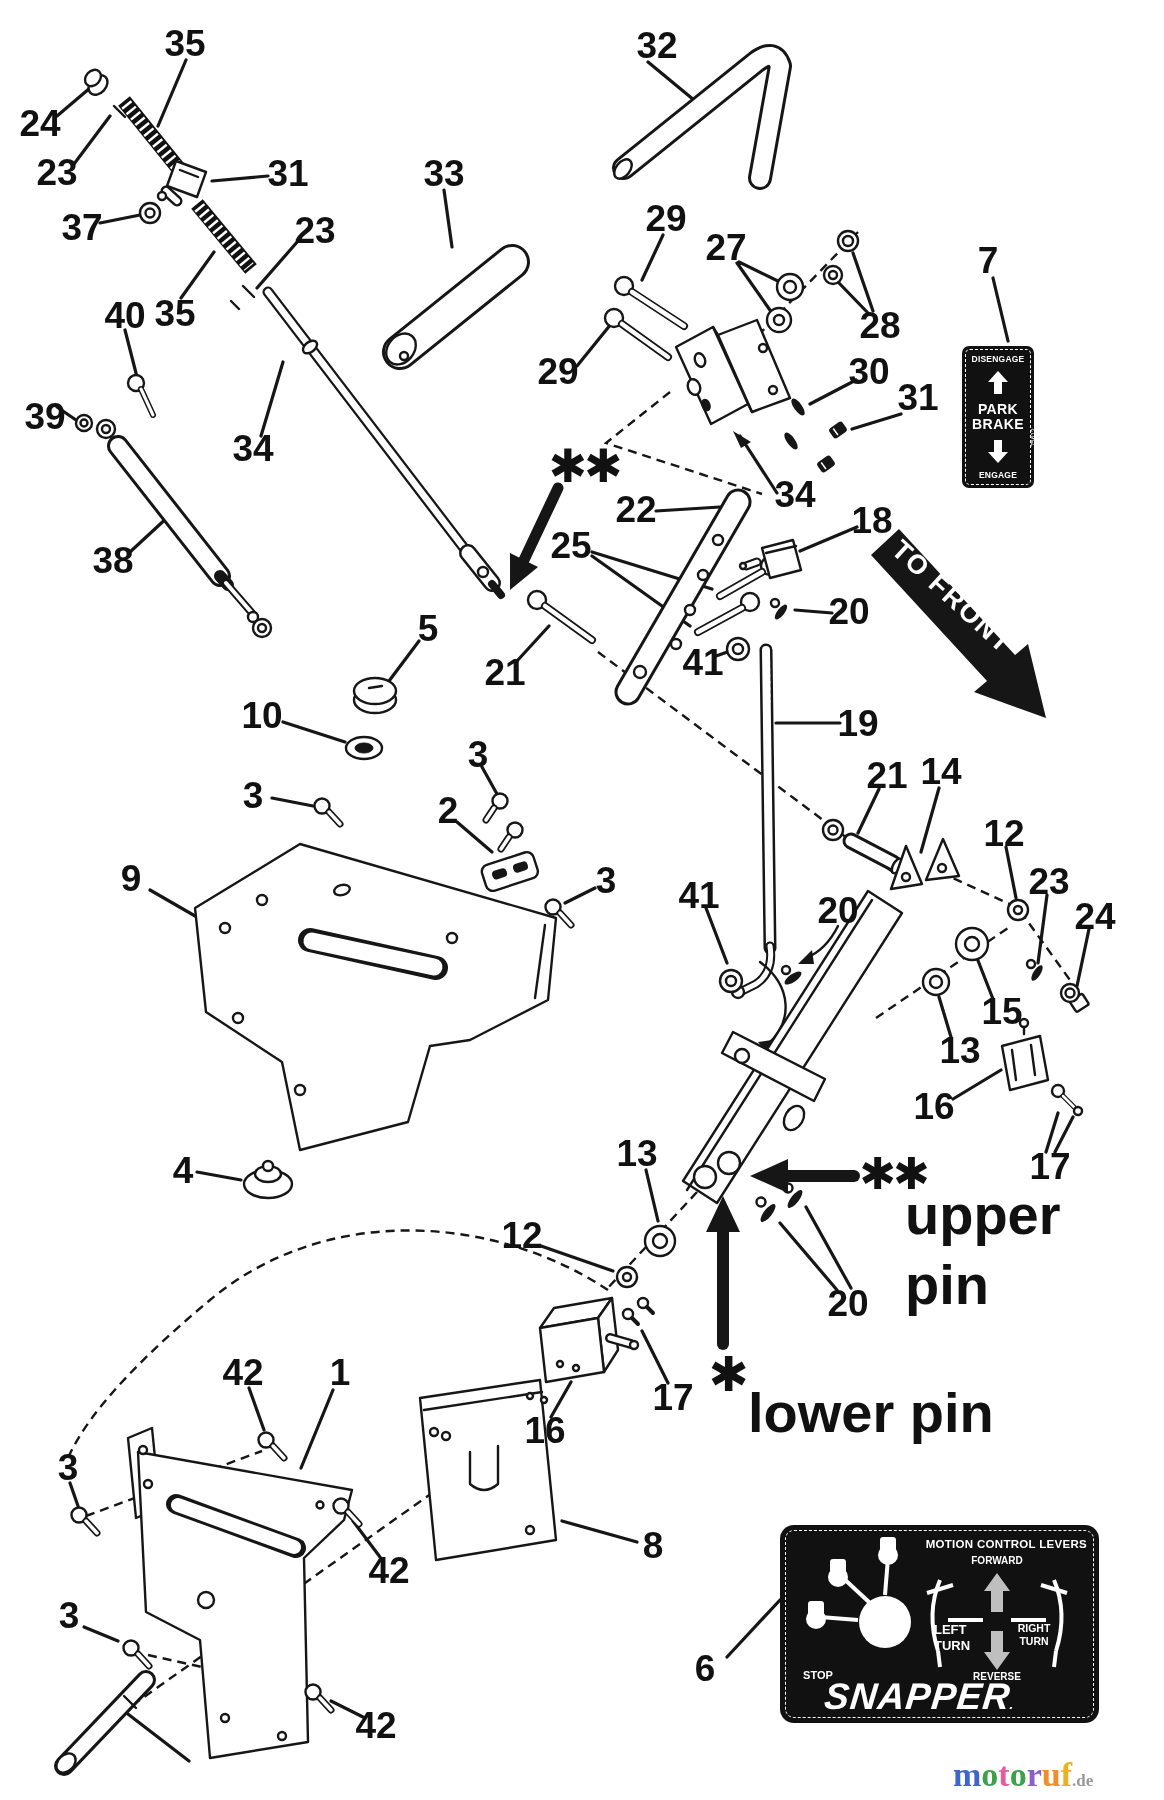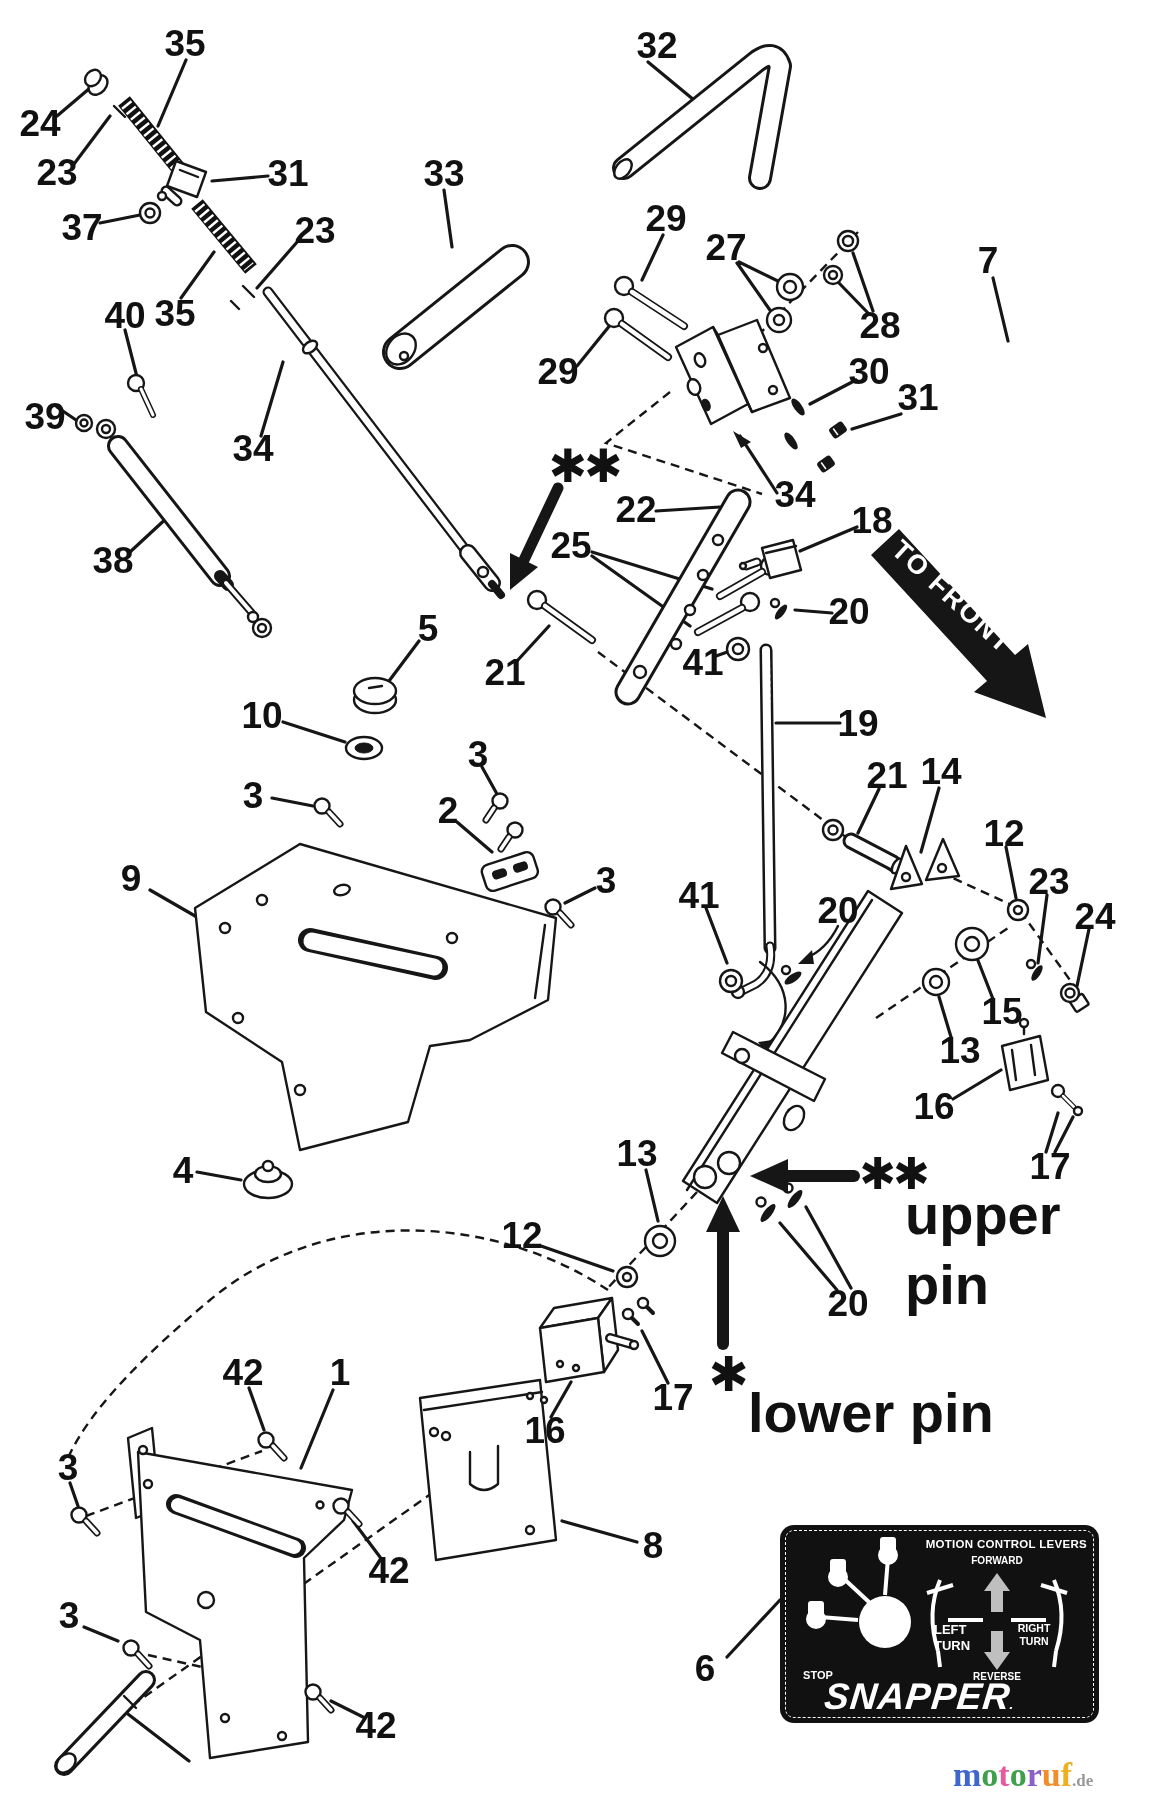--- a/index.html
+++ b/index.html
@@ -514,20 +514,39 @@
 <span class="pn" style="left:376px;top:1725px">42</span>
 <span class="pn" style="left:202px;top:1863px">11</span>
 
 <span class="ast" style="left:584px;top:466px;font-size:46px">✱✱</span>
 <span class="ast" style="left:893px;top:1174px;font-size:44px">✱✱</span>
 <span class="ast" style="left:727px;top:1374px;font-size:48px">✱</span>
 
 <div class="pintxt" style="left:748px;top:1378px">lower pin</div>
 <div class="pintxt" style="left:905px;top:1180px;width:185px">upper pin</div>
 
+<div class="decal7" style="background: rgb(17, 17, 17);">
+  <div class="d7in">
+    <div class="d7s">DISENGAGE</div>
+    <div>
+          <i class="tri-up"></i>
+          <i class="stem"></i>
+        </div>
+    <div class="d7b">
+      <span class="blk-line">PARK</span>
+      <span class="blk-line">BRAKE</span>
+    </div>
+    <div>
+          <i class="stem"></i>
+          <i class="tri-down"></i>
+        </div>
+    <div class="d7s">ENGAGE</div>
+  </div>
+  <div class="d7code">75612</div>
+</div>
 
 <div class="decal6" style="background: rgb(17, 17, 17);">
   <div class="d6in"></div>
   <svg class="d6svg" viewBox="0 0 310 198" xmlns="http://www.w3.org/2000/svg">
     <line x1="62" y1="52" x2="90" y2="78" stroke="#fff" stroke-width="4"></line>
     <line x1="108" y1="33" x2="105" y2="70" stroke="#fff" stroke-width="4"></line>
     <line x1="40" y1="92" x2="78" y2="95" stroke="#fff" stroke-width="4"></line>
     <circle cx="105" cy="97" r="26" fill="#fff"></circle>
     <g fill="#fff">
       <circle cx="58" cy="52" r="10"></circle>

